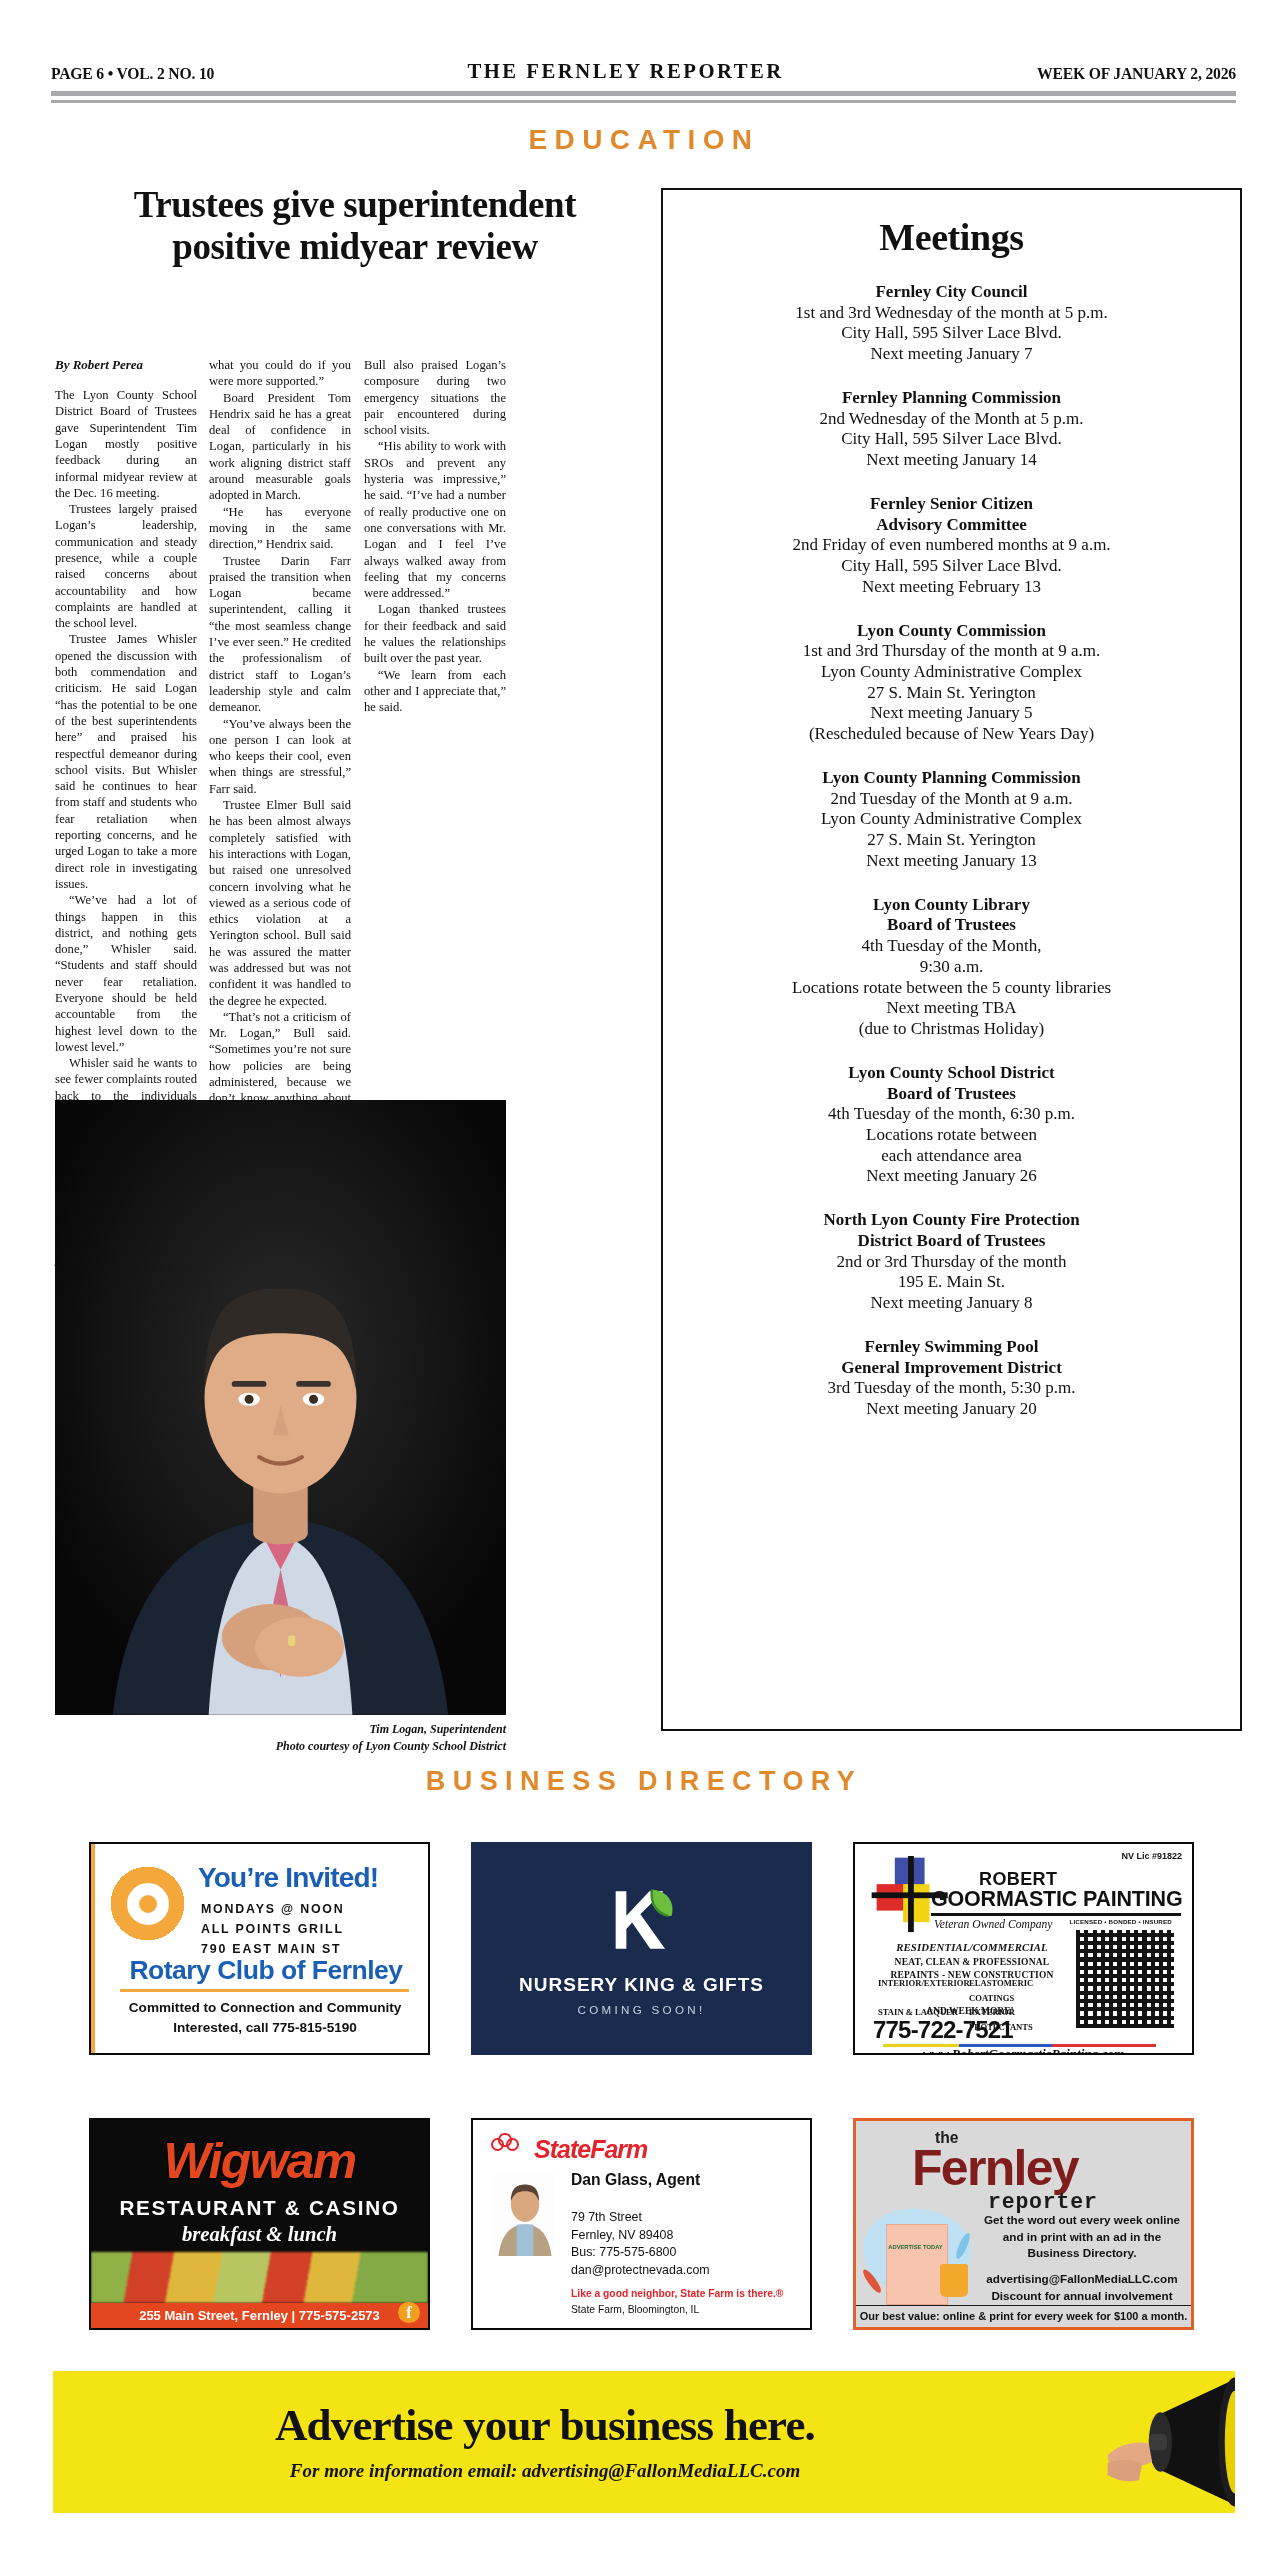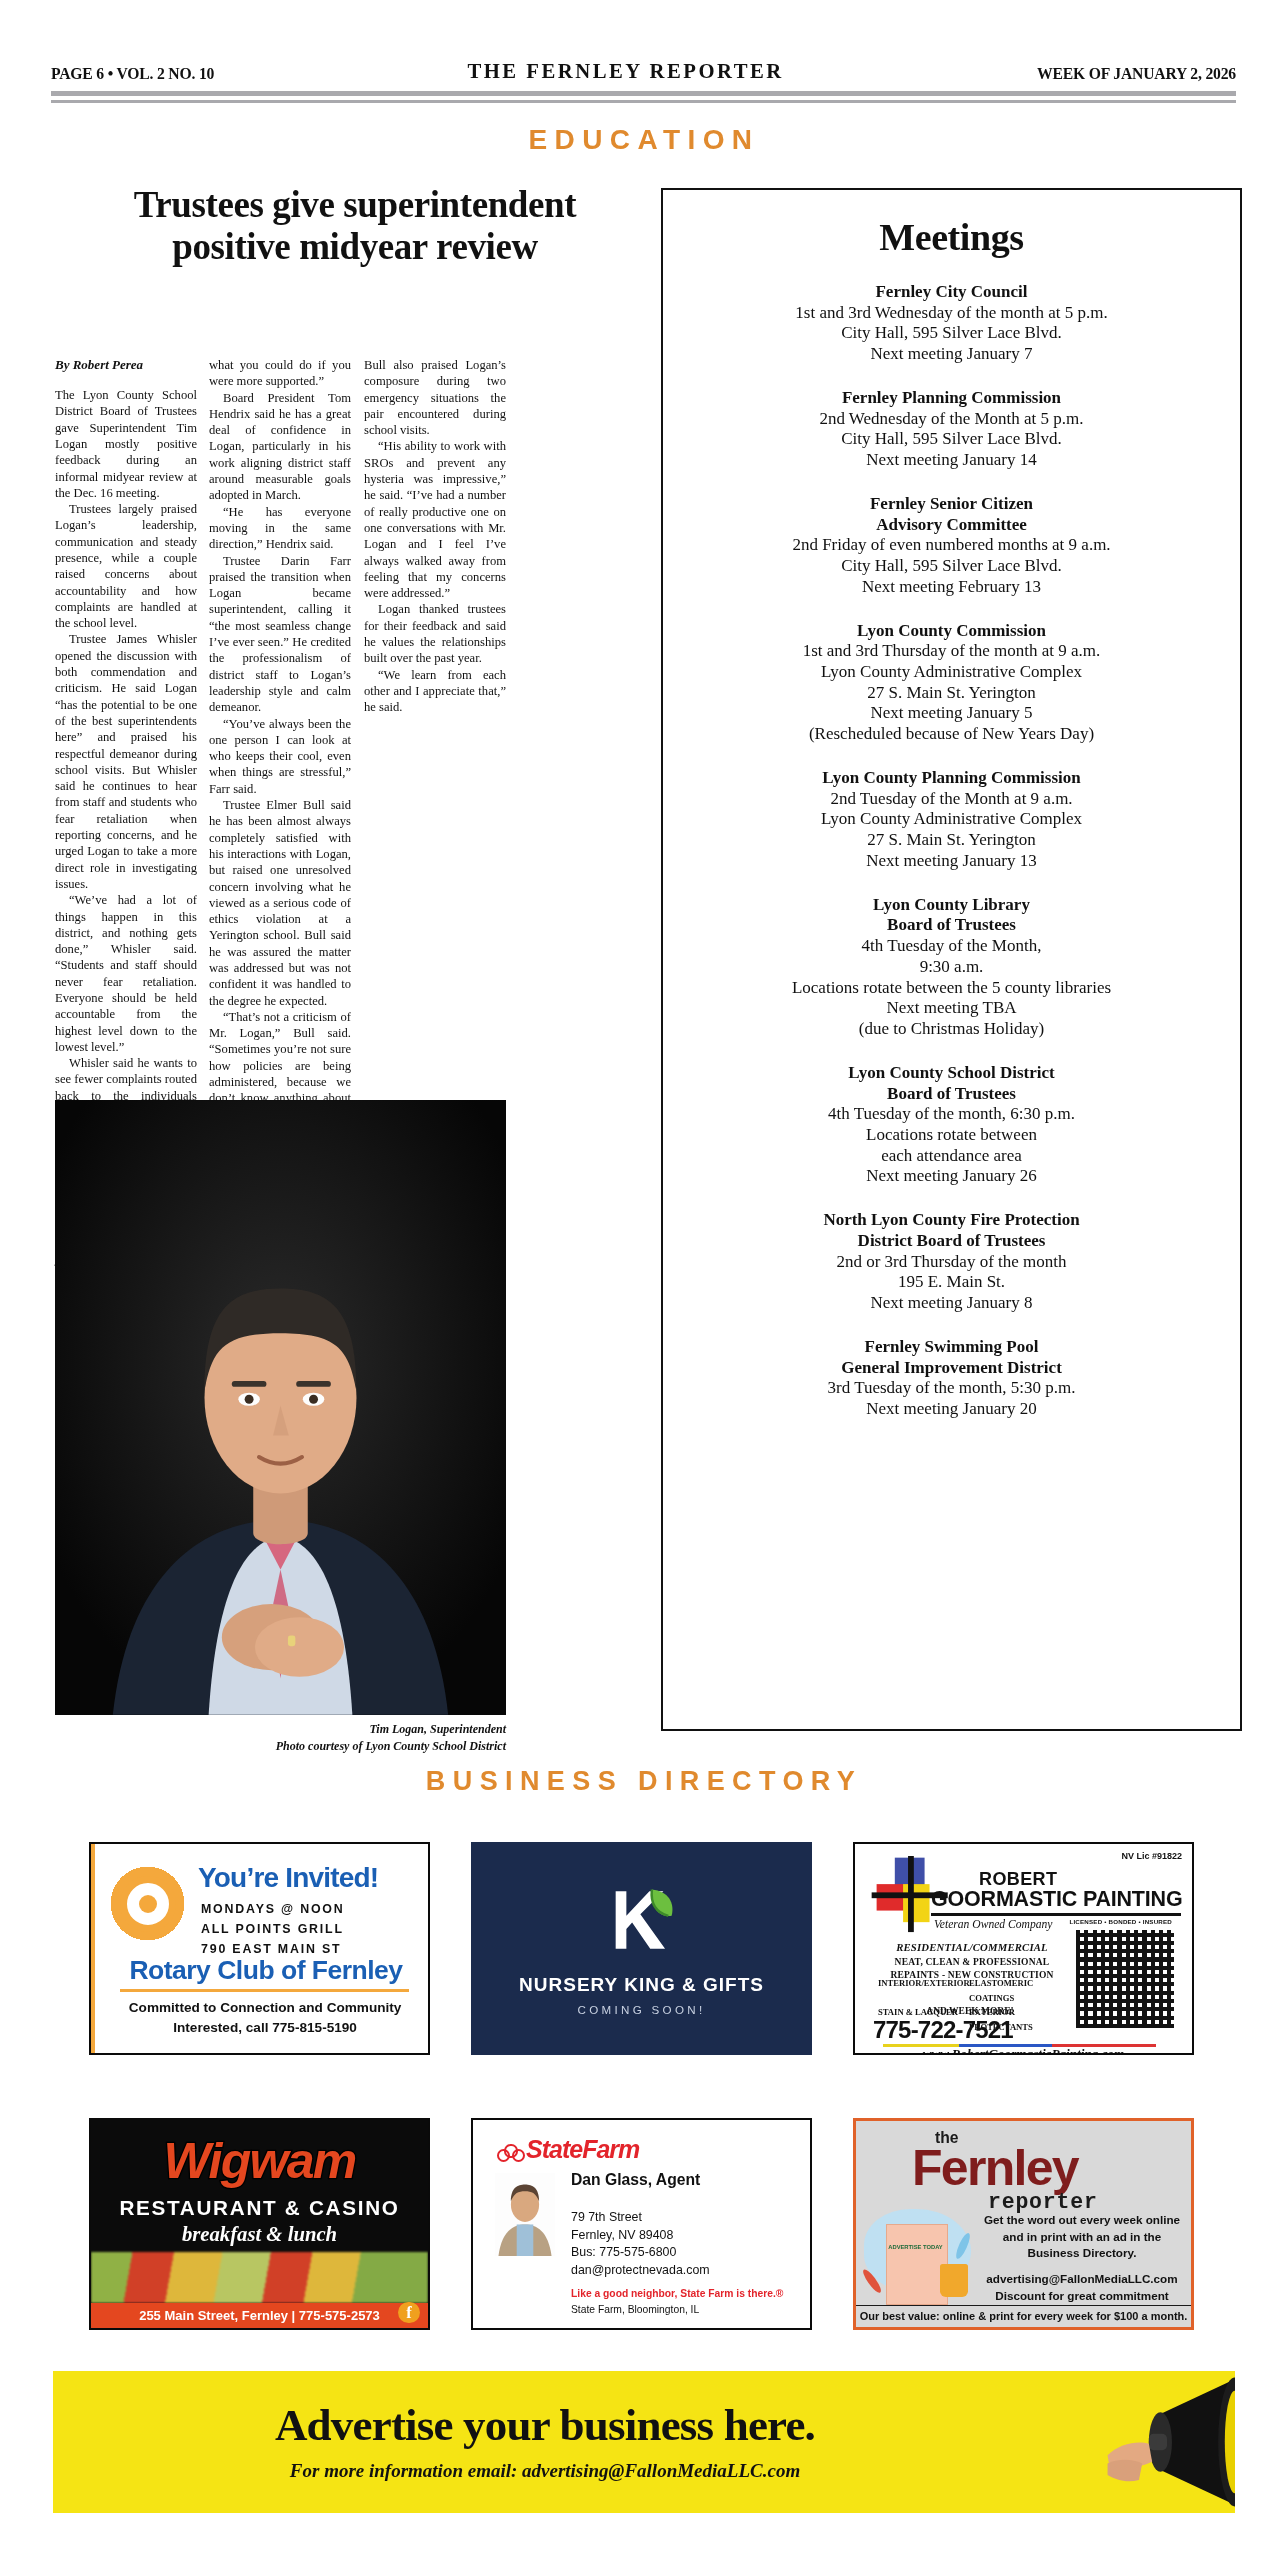--- a/index.html
+++ b/index.html
@@ -104,21 +104,21 @@
   .w-script{position:absolute;left:0;top:103px;width:100%;text-align:center;font-family:"Liberation Serif",serif;font-style:italic;font-weight:700;font-size:20.7px;color:#fff;}
   .w-food{position:absolute;left:0;top:132px;width:100%;height:51px;
     background:linear-gradient(100deg,#9cc04a 0 12%,#e2452a 12% 24%,#f0c640 24% 38%,#c7d66a 38% 52%,#e2452a 52% 64%,#f0c640 64% 78%,#8fb84a 78% 100%);
     filter:blur(1.2px);opacity:0.92;}
   .w-bar{position:absolute;left:0;bottom:0;width:100%;height:25px;background:#e4471f;display:flex;align-items:center;justify-content:center;}
   .w-bar span{font-family:"Liberation Sans",sans-serif;font-weight:700;font-size:13px;color:#fff;}
   .w-fb{position:absolute;right:8.3px;bottom:5px;width:21.5px;height:21.5px;border-radius:50%;background:#f0a01e;color:#fff;font-family:"Liberation Serif",serif;font-weight:700;font-size:16.5px;text-align:center;line-height:21.5px;}
 
   
   .statefarm{border:2.5px solid #0a0a0a;}
-  .sf-logo{position:absolute;left:24px;top:15px;display:flex;align-items:flex-end;gap:1px;}
+  .sf-logo{position:absolute;left:18px;top:15px;display:flex;align-items:flex-start;gap:15px;}
   .sf-dots{width:28px;height:18px;position:relative;}
   .sf-dots i{position:absolute;width:13.2px;height:13.2px;border-radius:50%;border:2.9px solid #e3242b;box-sizing:border-box;}
   .sf-dots i:nth-child(1){left:0;top:3.3px;}
   .sf-dots i:nth-child(2){left:7.4px;top:-1.7px;}
   .sf-dots i:nth-child(3){left:15px;top:3.3px;}
   .sf-word{font-family:"Liberation Sans",sans-serif;font-weight:700;font-style:italic;font-size:25px;color:#e3242b;letter-spacing:-1px;}
   .sf-photo{position:absolute;left:21.5px;top:53px;width:60px;height:83px;background:#fff;overflow:hidden;}
   .sf-name{position:absolute;left:98px;top:51px;font-family:"Liberation Sans",sans-serif;font-weight:700;font-size:15.7px;}
   .sf-addr{position:absolute;left:98px;top:89px;font-family:"Liberation Sans",sans-serif;font-size:12.4px;line-height:1.43;}
   .sf-tag{position:absolute;left:98px;top:168px;font-family:"Liberation Sans",sans-serif;font-weight:700;font-size:10.3px;color:#e3242b;}
@@ -420,21 +420,21 @@
       <div class="fr-blob"></div>
       <div class="fr-leaf" style="left:98px;top:28px;transform:rotate(24deg);background:#7ec4e8;"></div>
       <div class="fr-leaf" style="left:6.6px;top:63px;transform:rotate(-36deg);"></div>
       <div class="fr-door"></div>
       <div class="fr-doorlbl">ADVERTISE TODAY</div>
       <div class="fr-mug"></div>
     </div>
     <div class="fr-txt">Get the word out every week online and in print with an ad in the Business Directory.</div>
     <div class="fr-mail">
       <div>advertising@FallonMediaLLC.com</div>
-      <div>Discount for great commitment</div>
+      <div>Discount for annual involvement</div>
     </div>
     <div class="fr-foot">Our best value: online &amp; print for every week for $100 a month.</div>
   </div>
 
   <div class="banner">
     <div class="banner-h">Advertise your business here.</div>
     <div class="banner-s">For more information email: advertising@FallonMediaLLC.com</div>
     <div class="megaphone">
       <svg width="207" height="142" viewBox="0 0 250 172">
         <path d="M250 10 L250 162 L160 120 L160 52 Z" fill="#111"></path>

